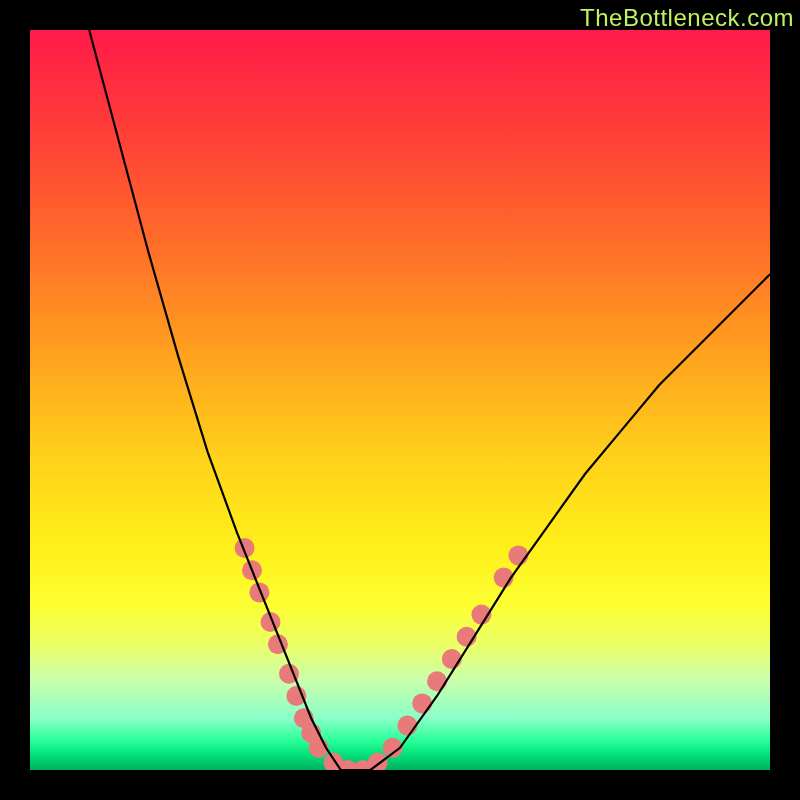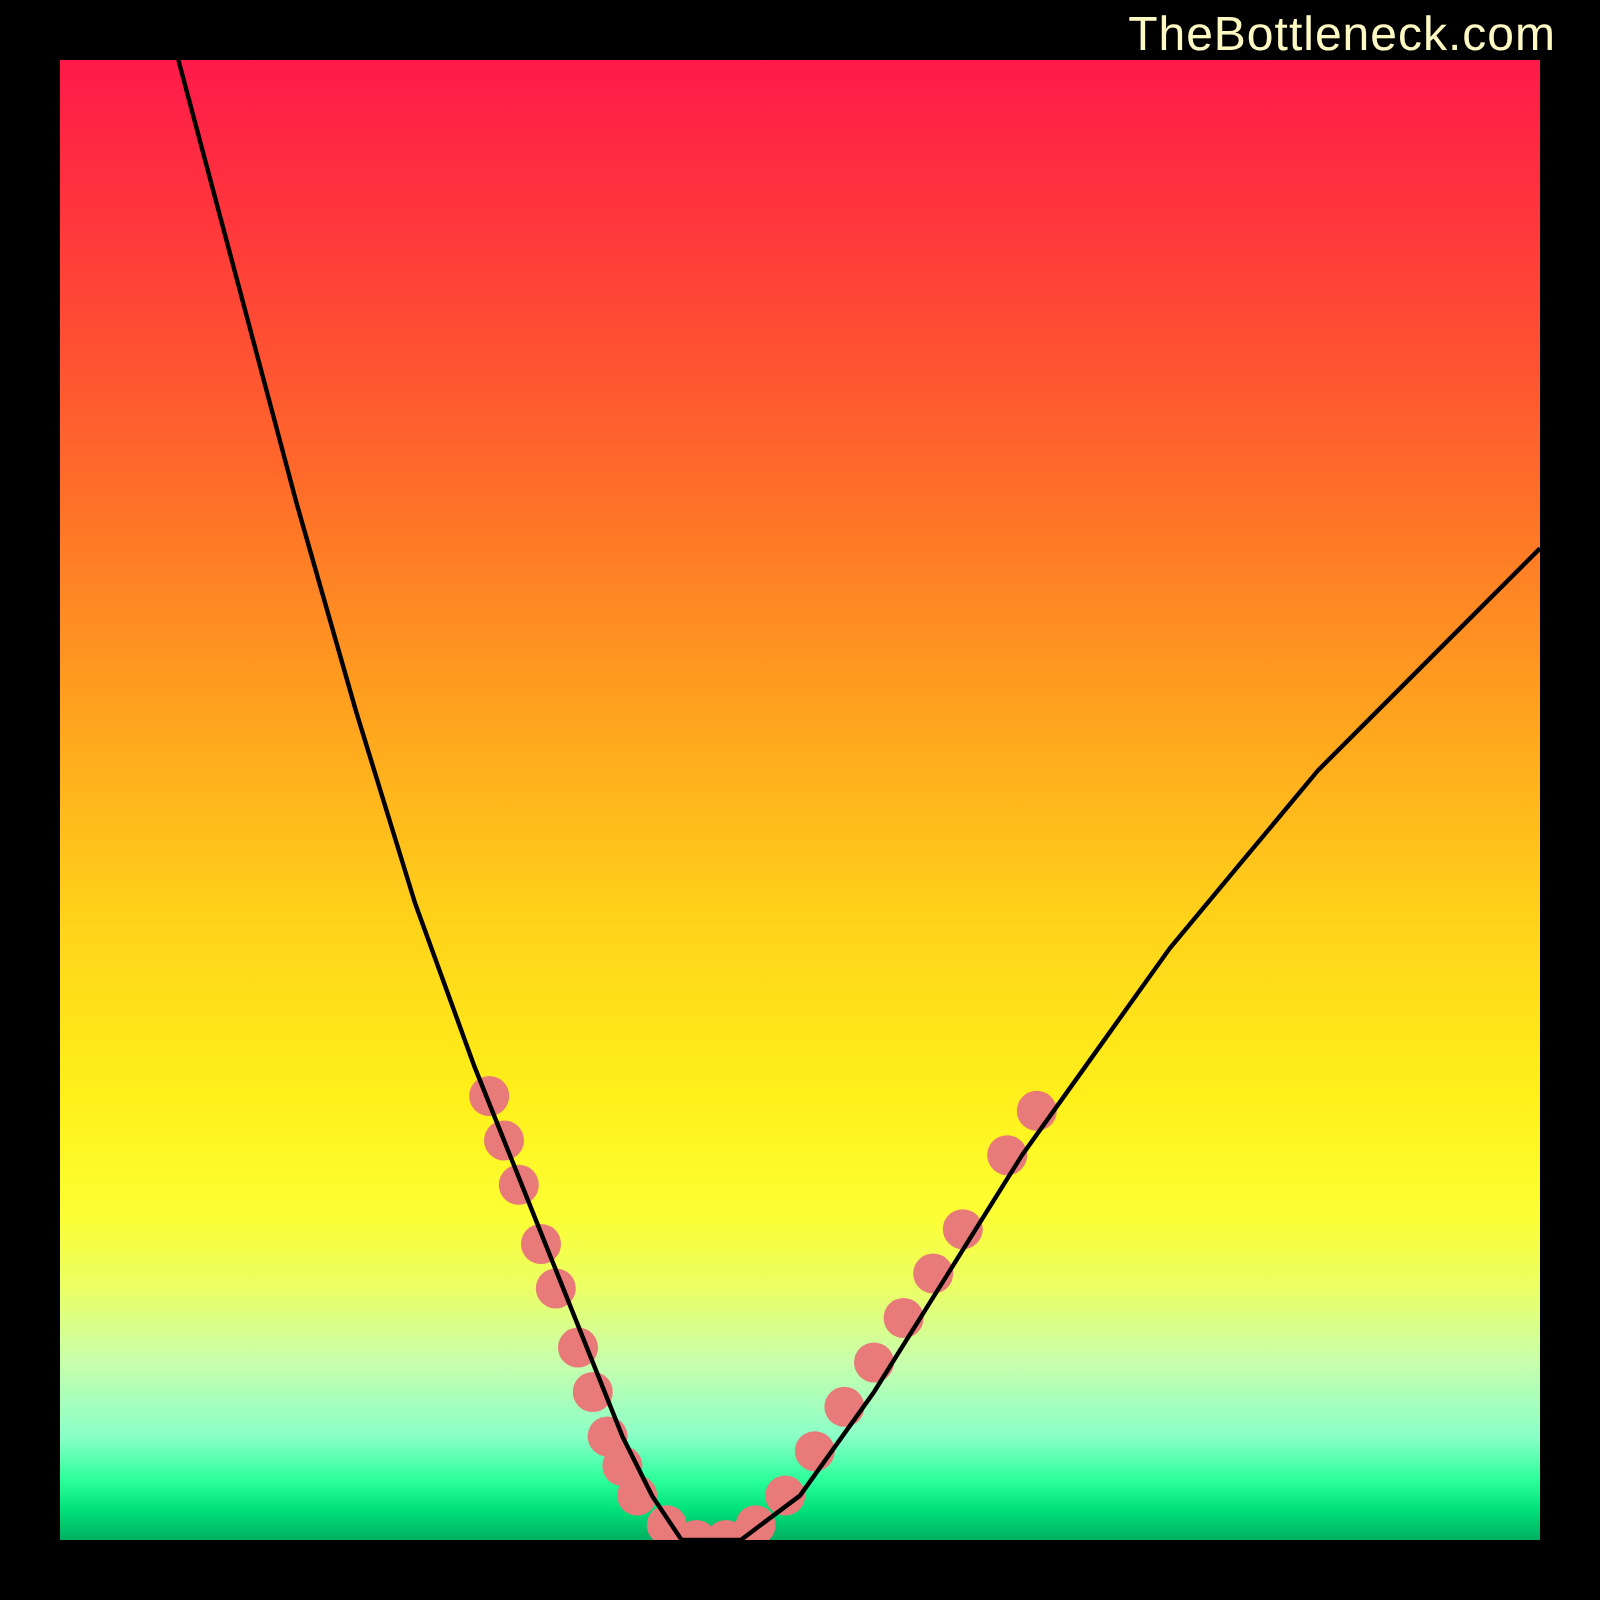--- a/index.html
+++ b/index.html
@@ -36,22 +36,22 @@
       #c8ffad 88%,
       #8affc8 93%,
       #2aff9a 96%,
       #00e07a 98%,
       #00b060 100%
     );
   }
   .watermark {
     position: absolute;
     top: 4px;
-    right: 22px;
-    color: #fef9c3;
+    right: 6px;
+    color: #bef264;
     font-family: Arial, Helvetica, sans-serif;
     font-size: 24px;
     letter-spacing: 0.5px;
     user-select: none;
   }
   svg.curve {
     position: absolute;
     top: 0;
     left: 0;
     width: 740px;

